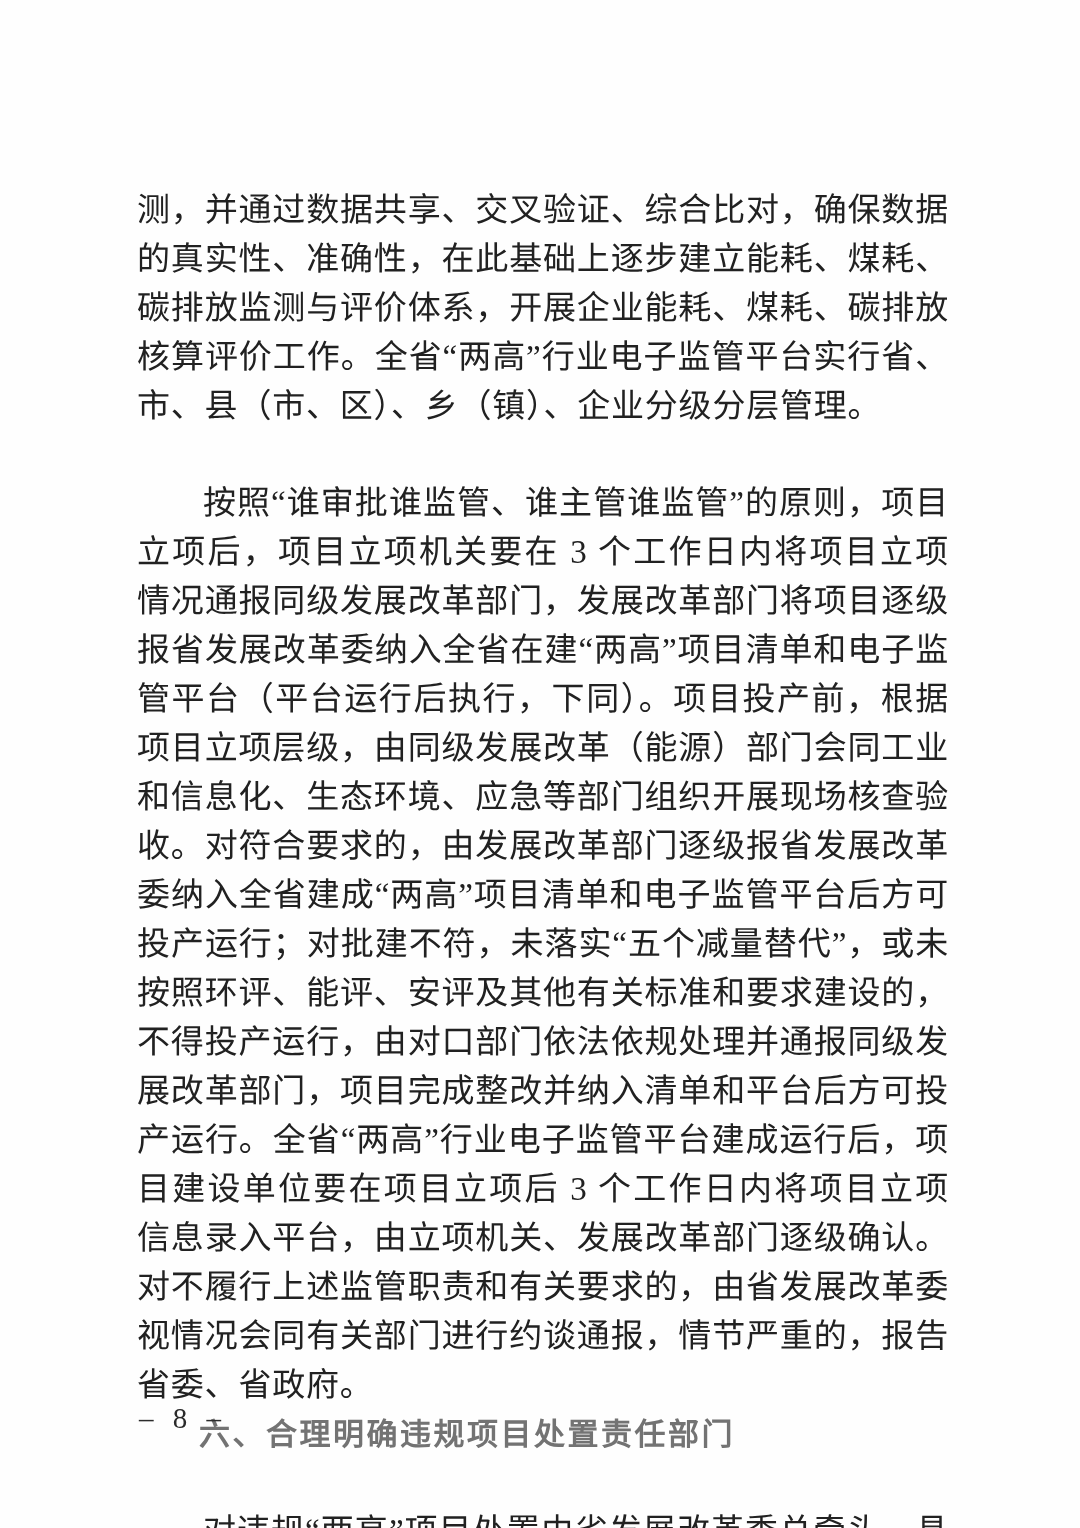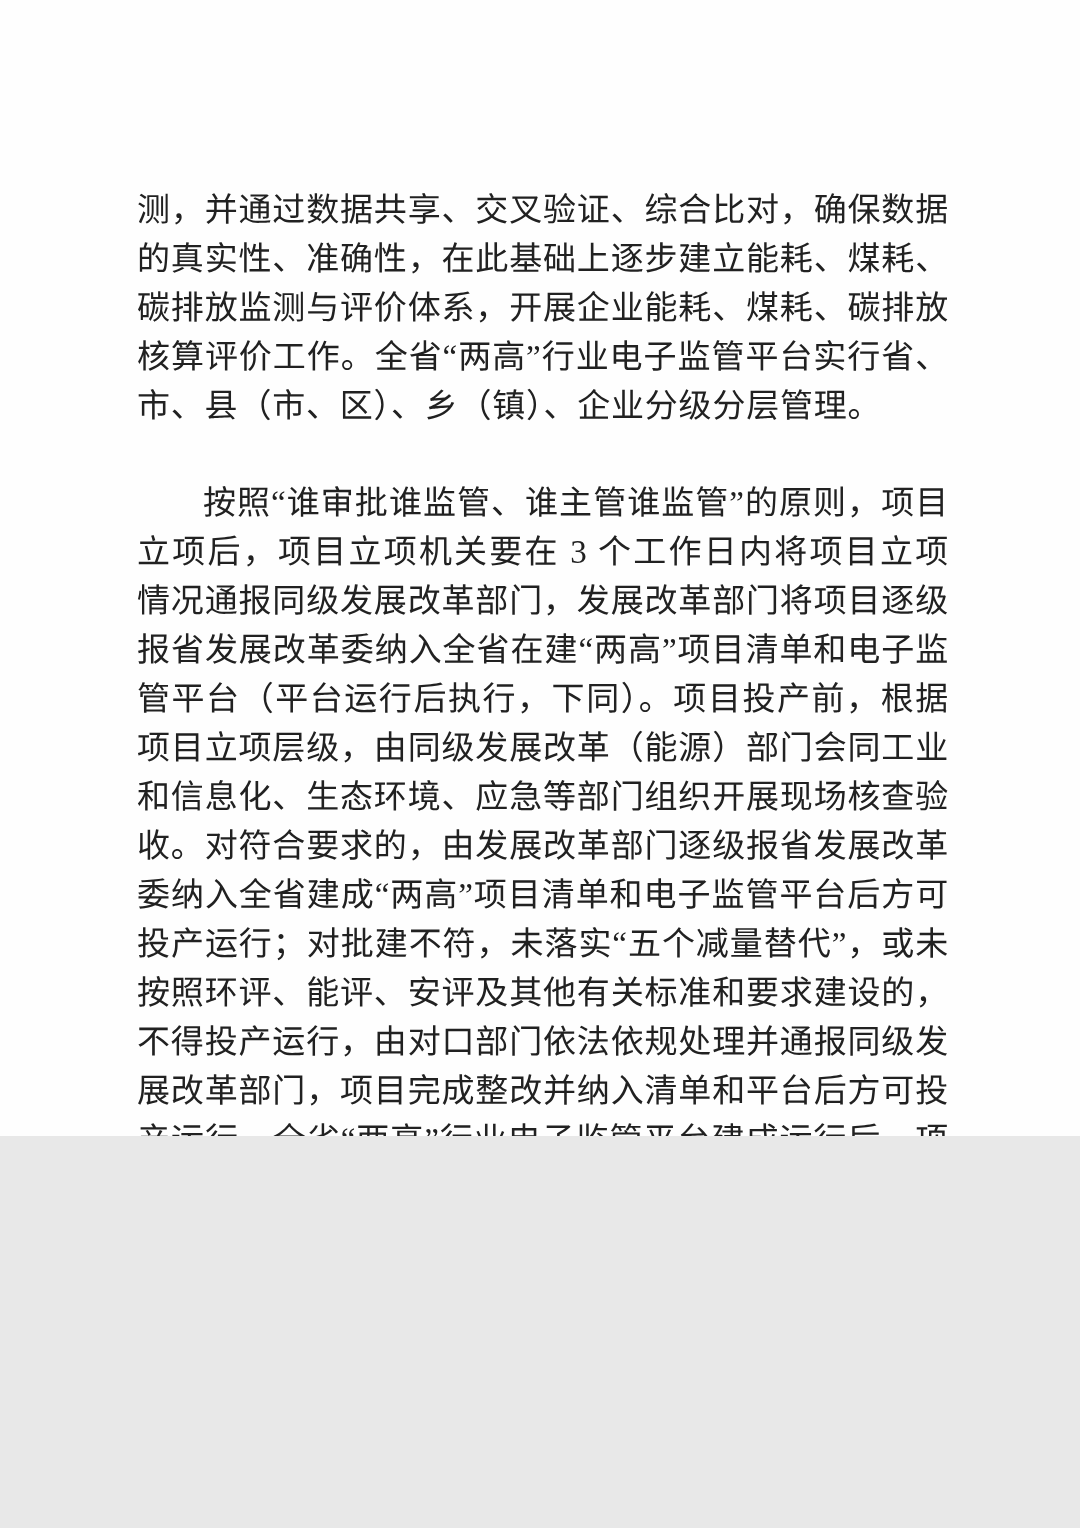--- a/index.html
+++ b/index.html
@@ -3,21 +3,21 @@
 <meta charset="utf-8">
 <style>
   html, body {
     margin: 0;
     padding: 0;
     background: #e8e8e8;
   }
   .page {
     position: relative;
     width: 1080px;
-    height: 1136px;
+    height: 1528px;
     margin: 0 auto;
     background: #fefefe;
     color: #212121;
     font-family: "Liberation Serif", "DejaVu Serif", serif;
     overflow: hidden;
   }
   .text-block {
     position: absolute;
     left: 137px;
     top: 186px;

